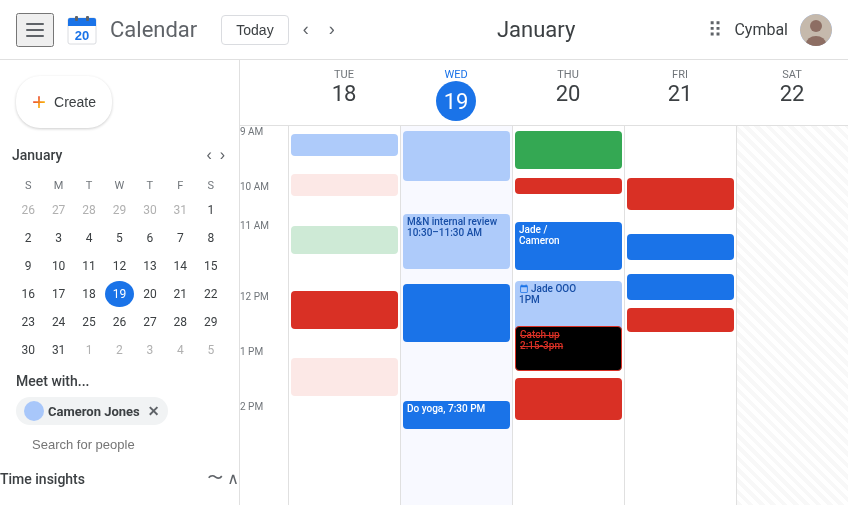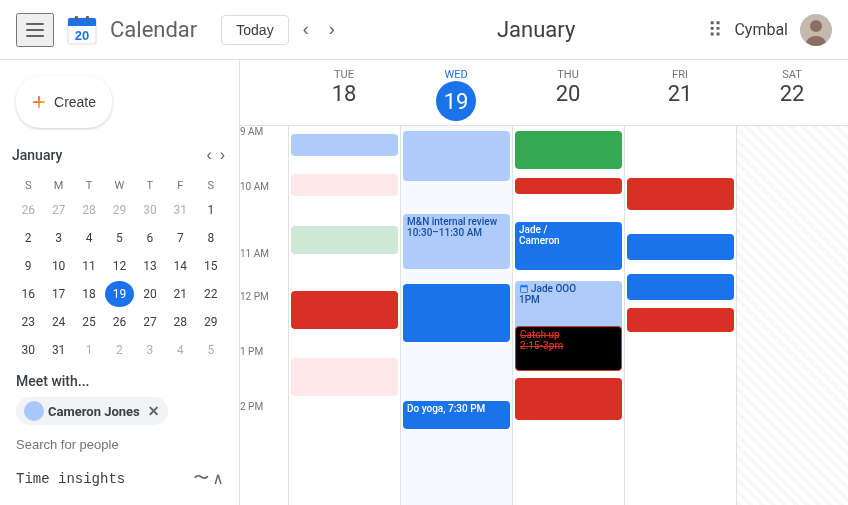--- a/index.html
+++ b/index.html
@@ -38,24 +38,24 @@
     .mini-cal-grid th { font-size: 11px; color: #70757a; text-align: center; padding: 3px 0; font-weight: 400; width: 30px; }
     .mini-cal-grid td { font-size: 12px; color: #3c4043; text-align: center; padding: 3px 0; cursor: pointer; border-radius: 50%; width: 30px; height: 26px; }
     .mini-cal-grid td.other-month { color: #b0b0b0; }
     .mini-cal-grid td.today { background: #1a73e8; color: #fff; border-radius: 50%; }
 
     
     .section-title { font-size: 14px; color: #3c4043; font-weight: 500; padding: 8px 16px 4px; }
     .meet-chip { display: flex; align-items: center; gap: 4px; background: #f1f3f4; border-radius: 16px; padding: 4px 8px; margin: 4px 16px; width: fit-content; font-size: 13px; color: #3c4043; font-weight: bold; }
     .meet-avatar { width: 20px; height: 20px; border-radius: 50%; background: #a8c7fa; }
     .meet-close { cursor: pointer; color: #5f6368; font-size: 14px; margin-left: 4px; }
-    .search-people { margin: 4px 16px; border: none; background: none; font-size: 13px; color: #5f6368; outline: none; width: 160px; padding: 4px 0; }
-
-    
-    .time-insights-row { display: flex; align-items: center; justify-content: space-between; padding: 8px 16px; font-family: Liberation Mono, monospace; }
+    .search-people { margin: 4px 32px; border: none; background: none; font-size: 13px; color: #5f6368; outline: none; width: 160px; padding: 4px 0; }
+
+    
+    .time-insights-row { display: flex; align-items: center; justify-content: space-between; padding: 8px 0; }
     .time-insights-label { font-size: 14px; color: #3c4043; font-weight: 500; }
     .time-insights-icons { display: flex; align-items: center; gap: 4px; }
     .ti-icon { color: #5f6368; font-size: 16px; cursor: pointer; }
 
     
     .calendars-section { padding: 0 16px; }
     .cal-section-header { display: flex; align-items: center; justify-content: space-between; padding: 4px 0; }
     .cal-section-title { font-size: 14px; color: #3c4043; font-weight: 500; }
 
     
@@ -266,21 +266,21 @@
       <div class="cal-day-header">
         <div class="cal-day-name">SAT</div>
         <div class="cal-day-num">22</div>
       </div>
     </div>
 
     <div class="cal-body">
       <div class="time-gutter">
         <span class="time-label" style="top:0px">9 AM</span>
         <span class="time-label" style="top:55px">10 AM</span>
-        <span class="time-label" style="top:122px">11 AM</span>
+        <span class="time-label" style="top:94px">11 AM</span>
         <span class="time-label" style="top:165px">12 PM</span>
         <span class="time-label" style="top:220px">1 PM</span>
         <span class="time-label" style="top:275px">2 PM</span>
       </div>
 
       <div class="cal-columns">
 
         <div class="cal-column">
           <div class="event light-blue" style="top:8px;height:22px"></div>
           <div class="event light-pink" style="top:48px;height:22px"></div>

